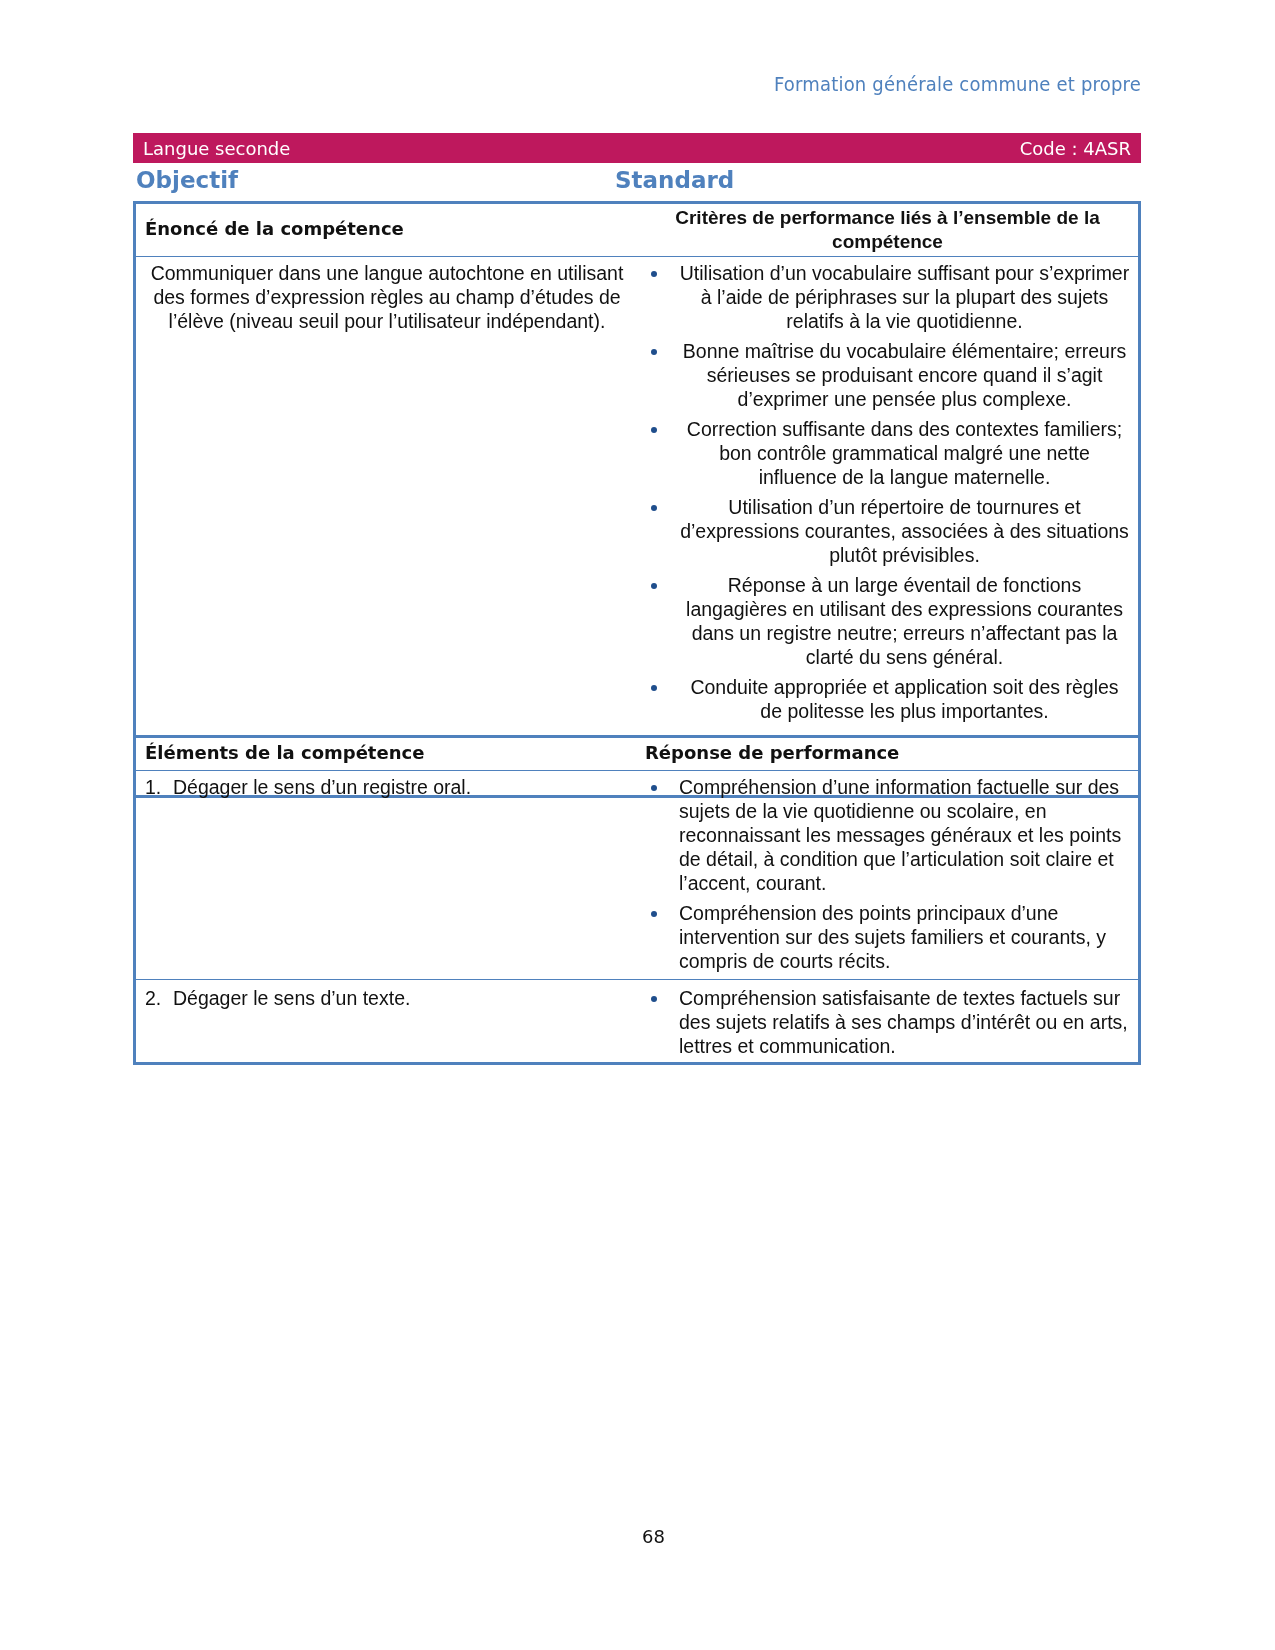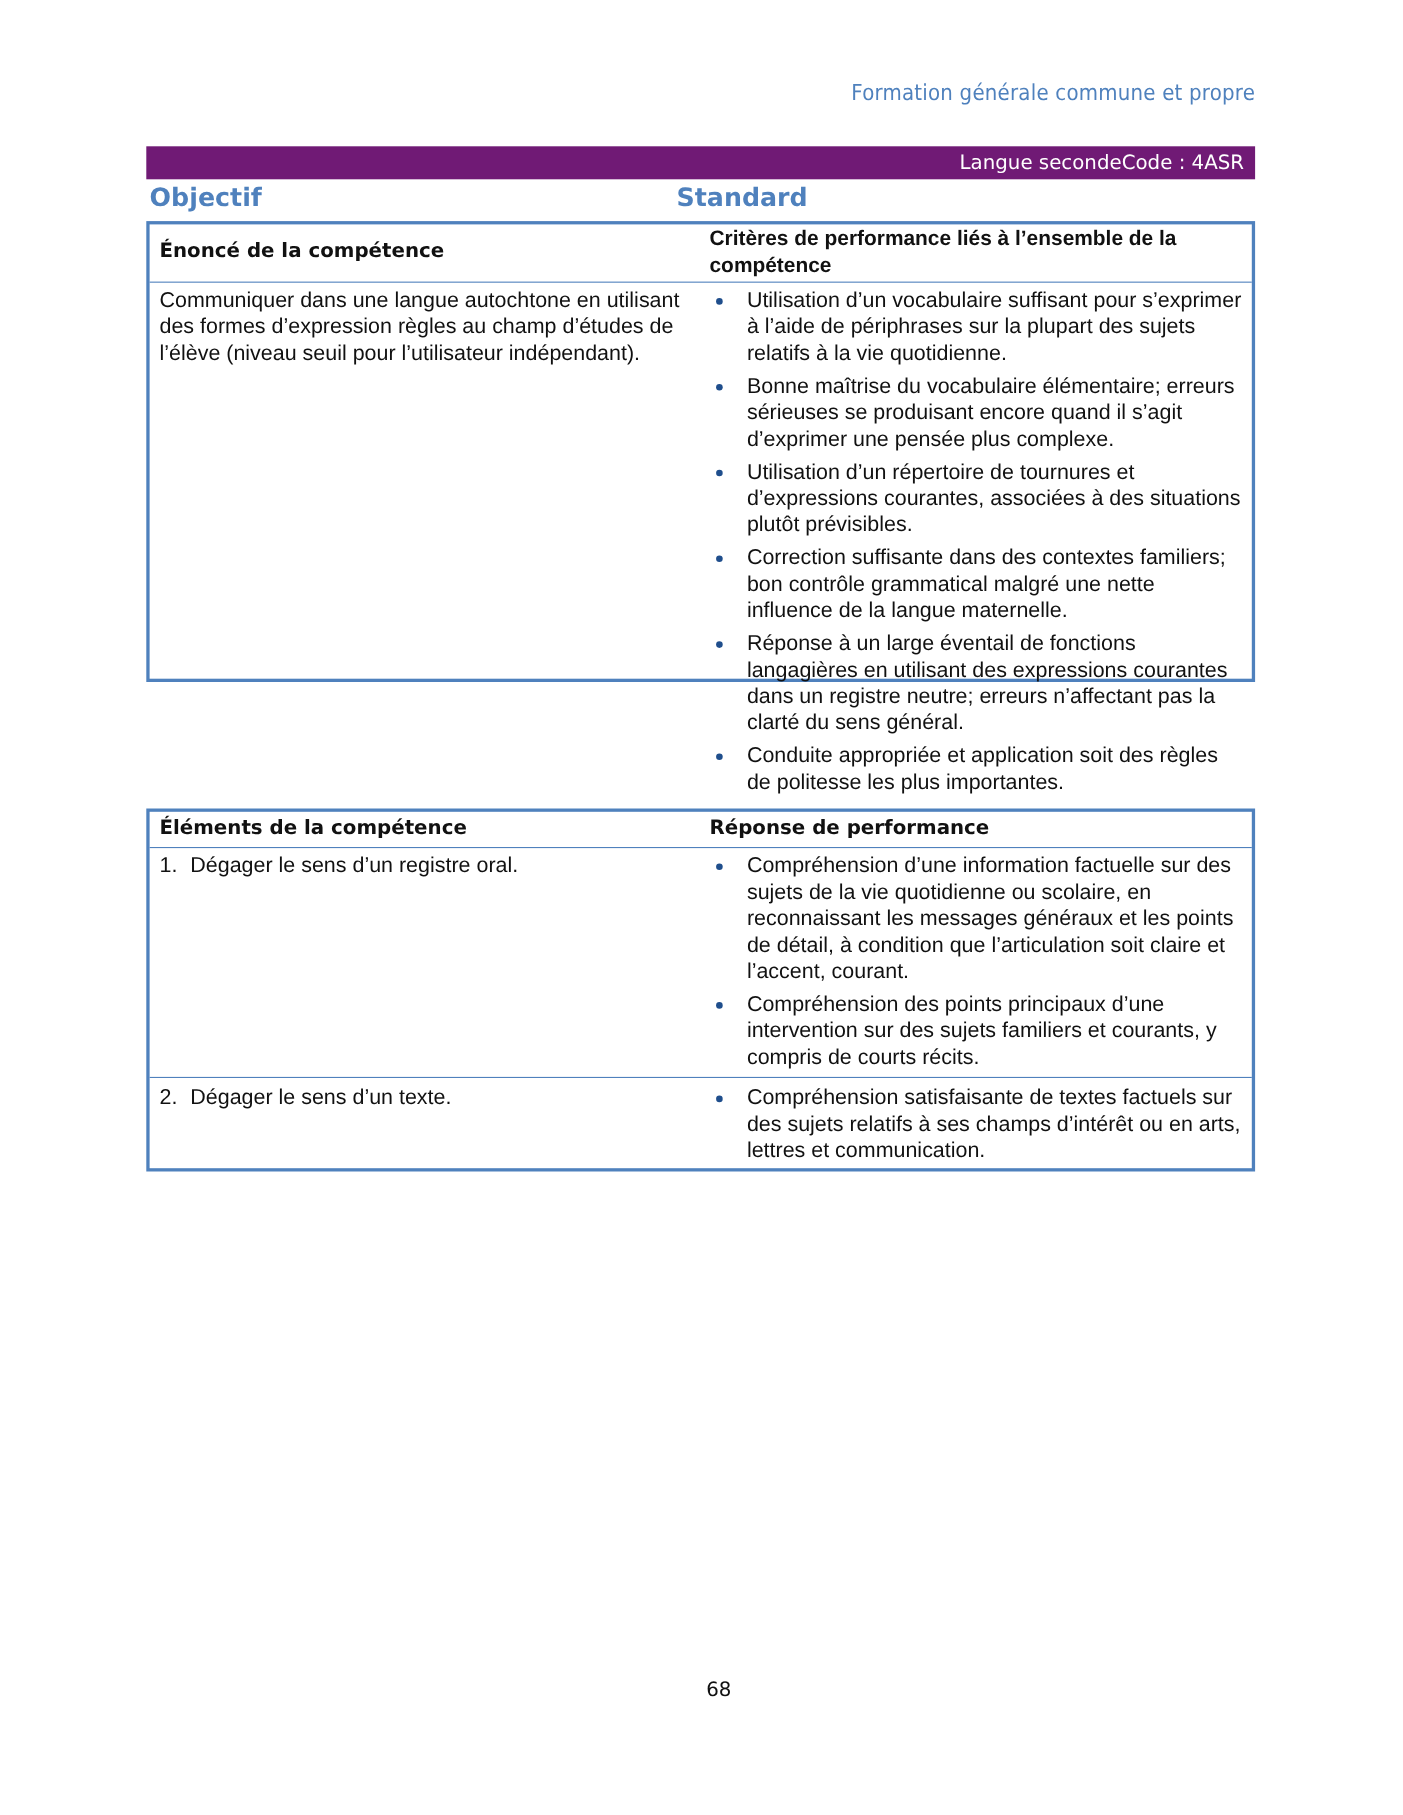--- a/index.html
+++ b/index.html
@@ -1,22 +1,22 @@
 <!DOCTYPE html>
 <html><head>
   <meta charset="utf-8">
   <style>
     html, body { margin: 0; padding: 0; background: #ffffff; }
     body { width: 1275px; height: 1650px; position: relative; overflow: hidden;
            font-family: "Liberation Sans", sans-serif; color: #111; }
     .running-head { position: absolute; top: 72px; right: 134px; font-family: "DejaVu Sans", sans-serif;
            font-size: 20px; color: #4f81bd; letter-spacing: 0.2px; font-stretch: condensed; }
-    .bar { position: absolute; left: 133px; top: 133px; width: 1008px; height: 30px; background: #701a75;
+    .bar { position: absolute; left: 133px; top: 133px; width: 1008px; height: 30px; background: #be185d;
            color: #fff; font-family: "DejaVu Sans", sans-serif; font-size: 18px; display: flex;
-           justify-content: flex-end; align-items: center; box-sizing: border-box; padding: 0 10px; }
+           justify-content: space-between; align-items: center; box-sizing: border-box; padding: 0 10px; }
     .heads { position: absolute; left: 133px; top: 165px; width: 1008px; height: 36px; }
     .heads .h { position: absolute; top: 2px; font-family: "DejaVu Sans", sans-serif; font-weight: bold;
            font-size: 23px; color: #4f81bd; }
     .tbl { position: absolute; left: 133px; width: 1008px; border: 3px solid #4f81bd; box-sizing: border-box; }
     .row { display: flex; border-bottom: 1px solid #4f81bd; }
     .row:last-child { border-bottom: none; }
     .c1 { width: 501px; padding: 4px 8px 6px 9px; box-sizing: border-box; }
     .c2 { flex: 1; padding: 4px 8px 6px 8px; box-sizing: border-box; }
     .th { font-weight: bold; font-size: 19px; line-height: 24px; }
     .th-dj { font-family: "DejaVu Sans", sans-serif; font-size: 18px; }
@@ -37,33 +37,33 @@
 <div class="bar">
   <span>Langue seconde</span>
   <span>Code : 4ASR</span>
 </div>
 
 <div class="heads">
   <span class="h" style="left:3px">Objectif</span>
   <span class="h" style="left:482px">Standard</span>
 </div>
 
-<div class="tbl" style="top:201px; height:419px;">
+<div class="tbl" style="top:201px; height:597px;text-align:center;">
   <div class="row" style="height:52px;">
     <div class="c1 th th-dj" style="display:flex;align-items:center;">Énoncé de la compétence</div>
     <div class="c2 th" style="padding-top:2px;">Critères de performance liés à l’ensemble de la compétence</div>
   </div>
   <div class="row">
     <div class="c1 txt">Communiquer dans une langue autochtone en utilisant des formes d’expression règles au champ d’études de l’élève (niveau seuil pour l’utilisateur indépendant).</div>
     <div class="c2">
       <ul class="crit">
         <li><span class="dot"></span><span>Utilisation d’un vocabulaire suffisant pour s’exprimer à l’aide de périphrases sur la plupart des sujets relatifs à la vie quotidienne.</span></li>
         <li><span class="dot"></span><span>Bonne maîtrise du vocabulaire élémentaire; erreurs sérieuses se produisant encore quand il s’agit d’exprimer une pensée plus complexe.</span></li>
+        <li><span class="dot"></span><span>Correction suffisante dans des contextes familiers; bon contrôle grammatical malgré une nette influence de la langue maternelle.</span></li>
         <li><span class="dot"></span><span>Utilisation d’un répertoire de tournures et d’expressions courantes, associées à des situations plutôt prévisibles.</span></li>
-        <li><span class="dot"></span><span>Correction suffisante dans des contextes familiers; bon contrôle grammatical malgré une nette influence de la langue maternelle.</span></li>
         <li><span class="dot"></span><span>Réponse à un large éventail de fonctions langagières en utilisant des expressions courantes dans un registre neutre; erreurs n’affectant pas la clarté du sens général.</span></li>
         <li><span class="dot"></span><span>Conduite appropriée et application soit des règles de politesse les plus importantes.</span></li>
       </ul>
     </div>
   </div>
 </div>
 
 <div class="tbl" style="top:735px; height:330px;">
   <div class="row" style="height:32px;">
     <div class="c1 th th-dj" style="padding-top:3px;">Éléments de la compétence</div>

